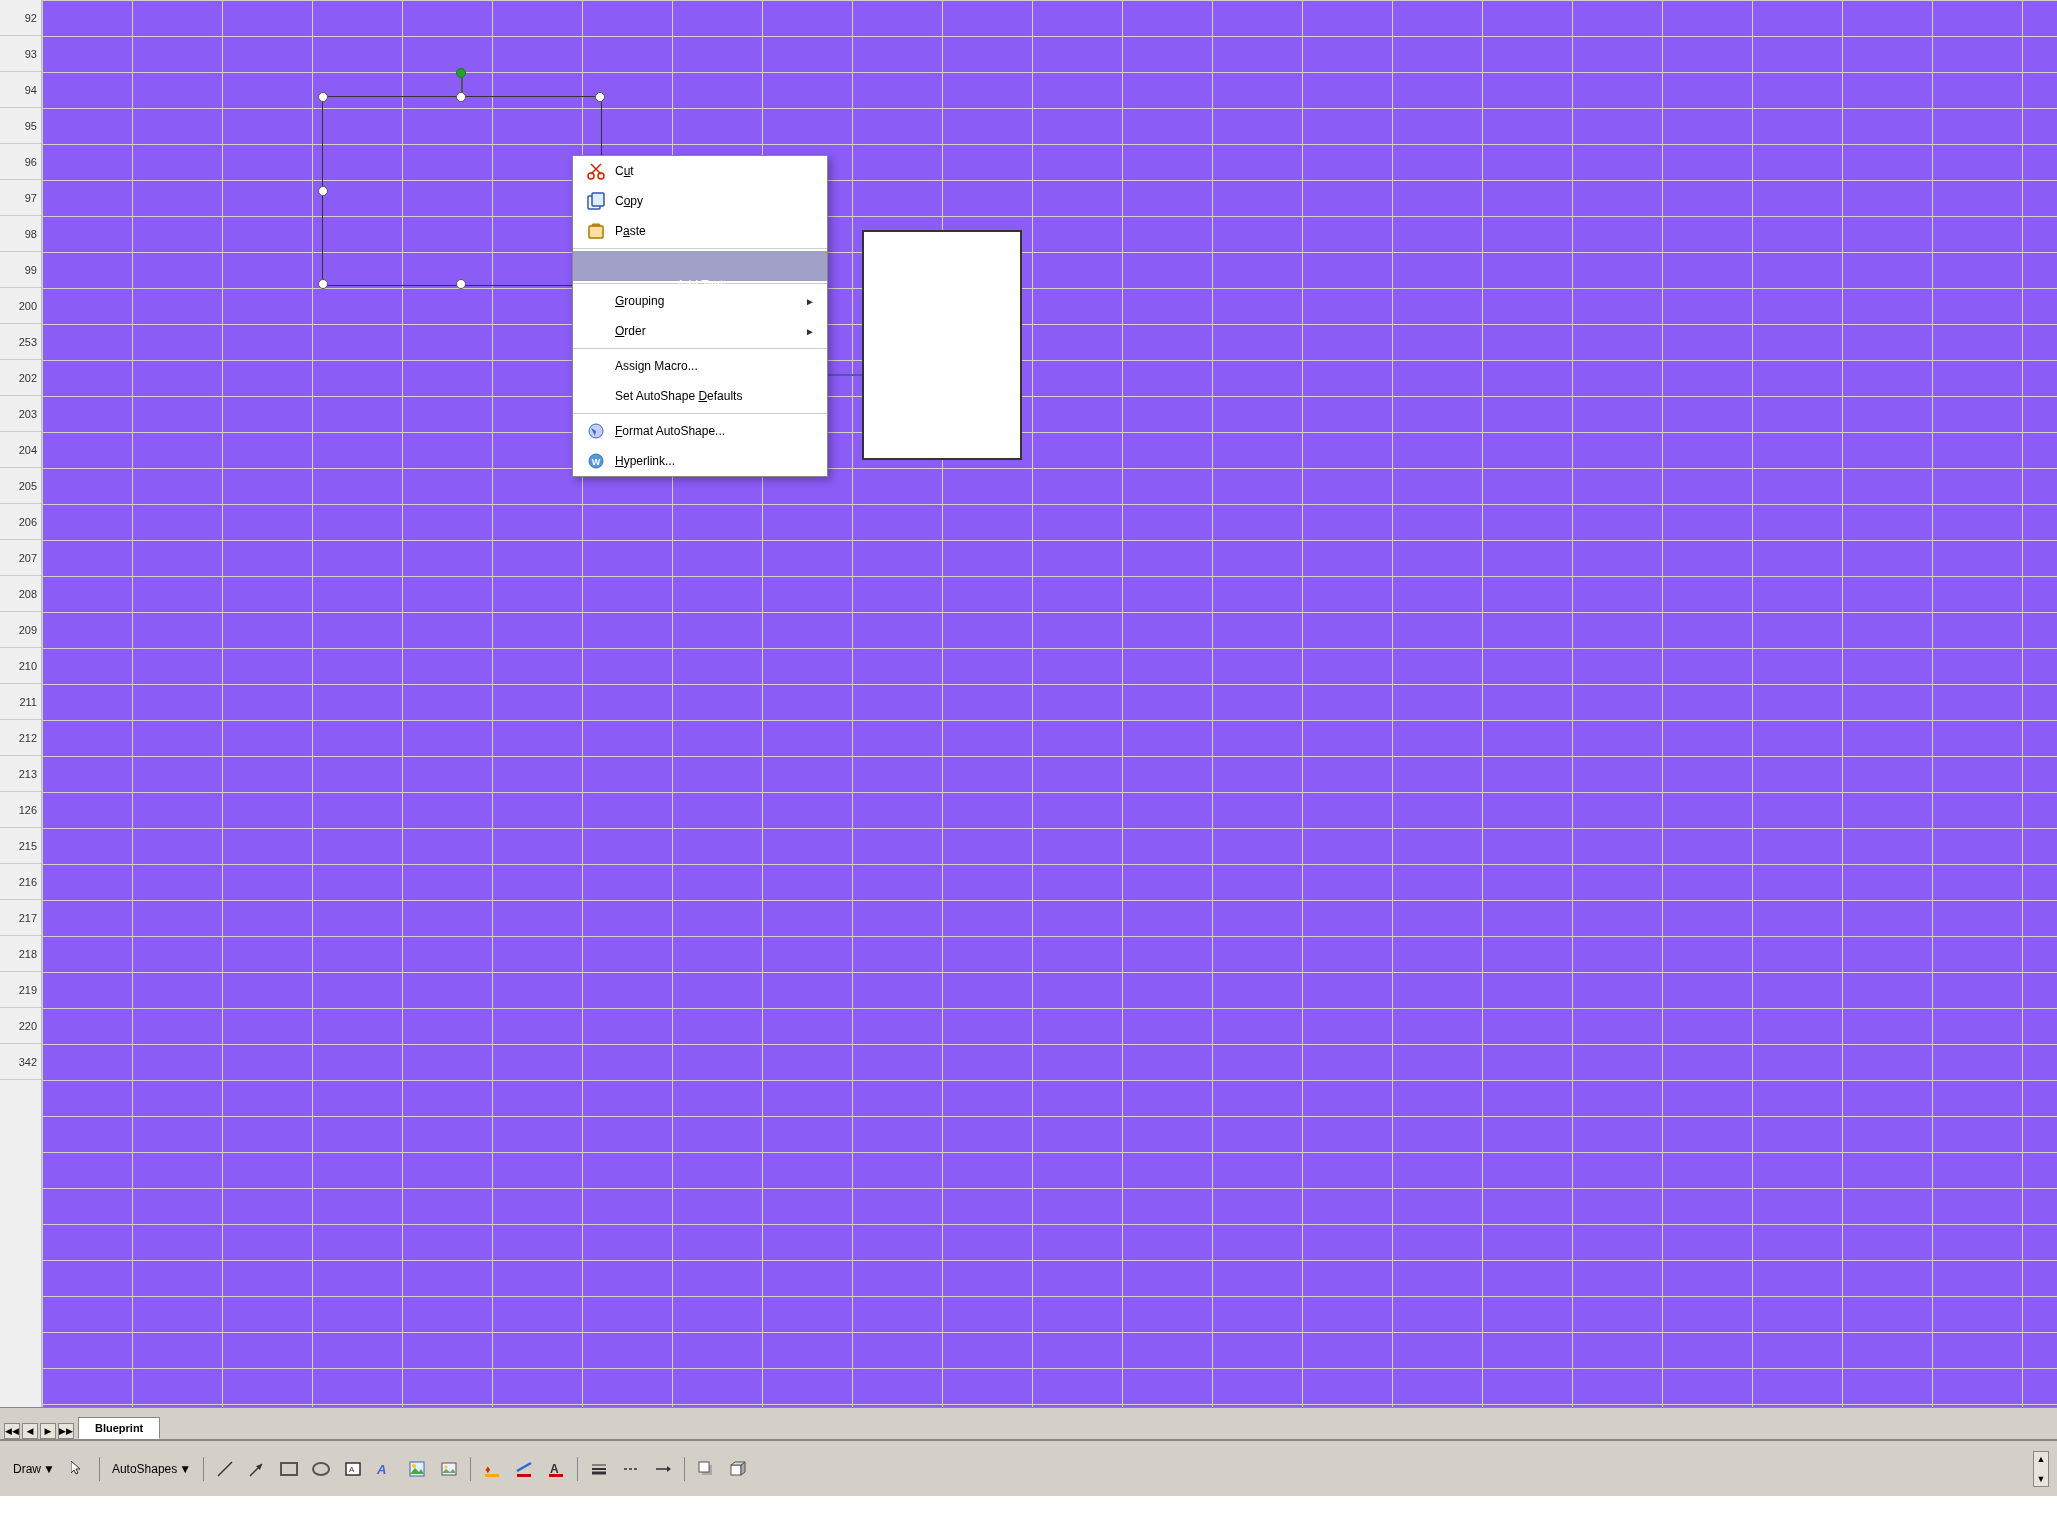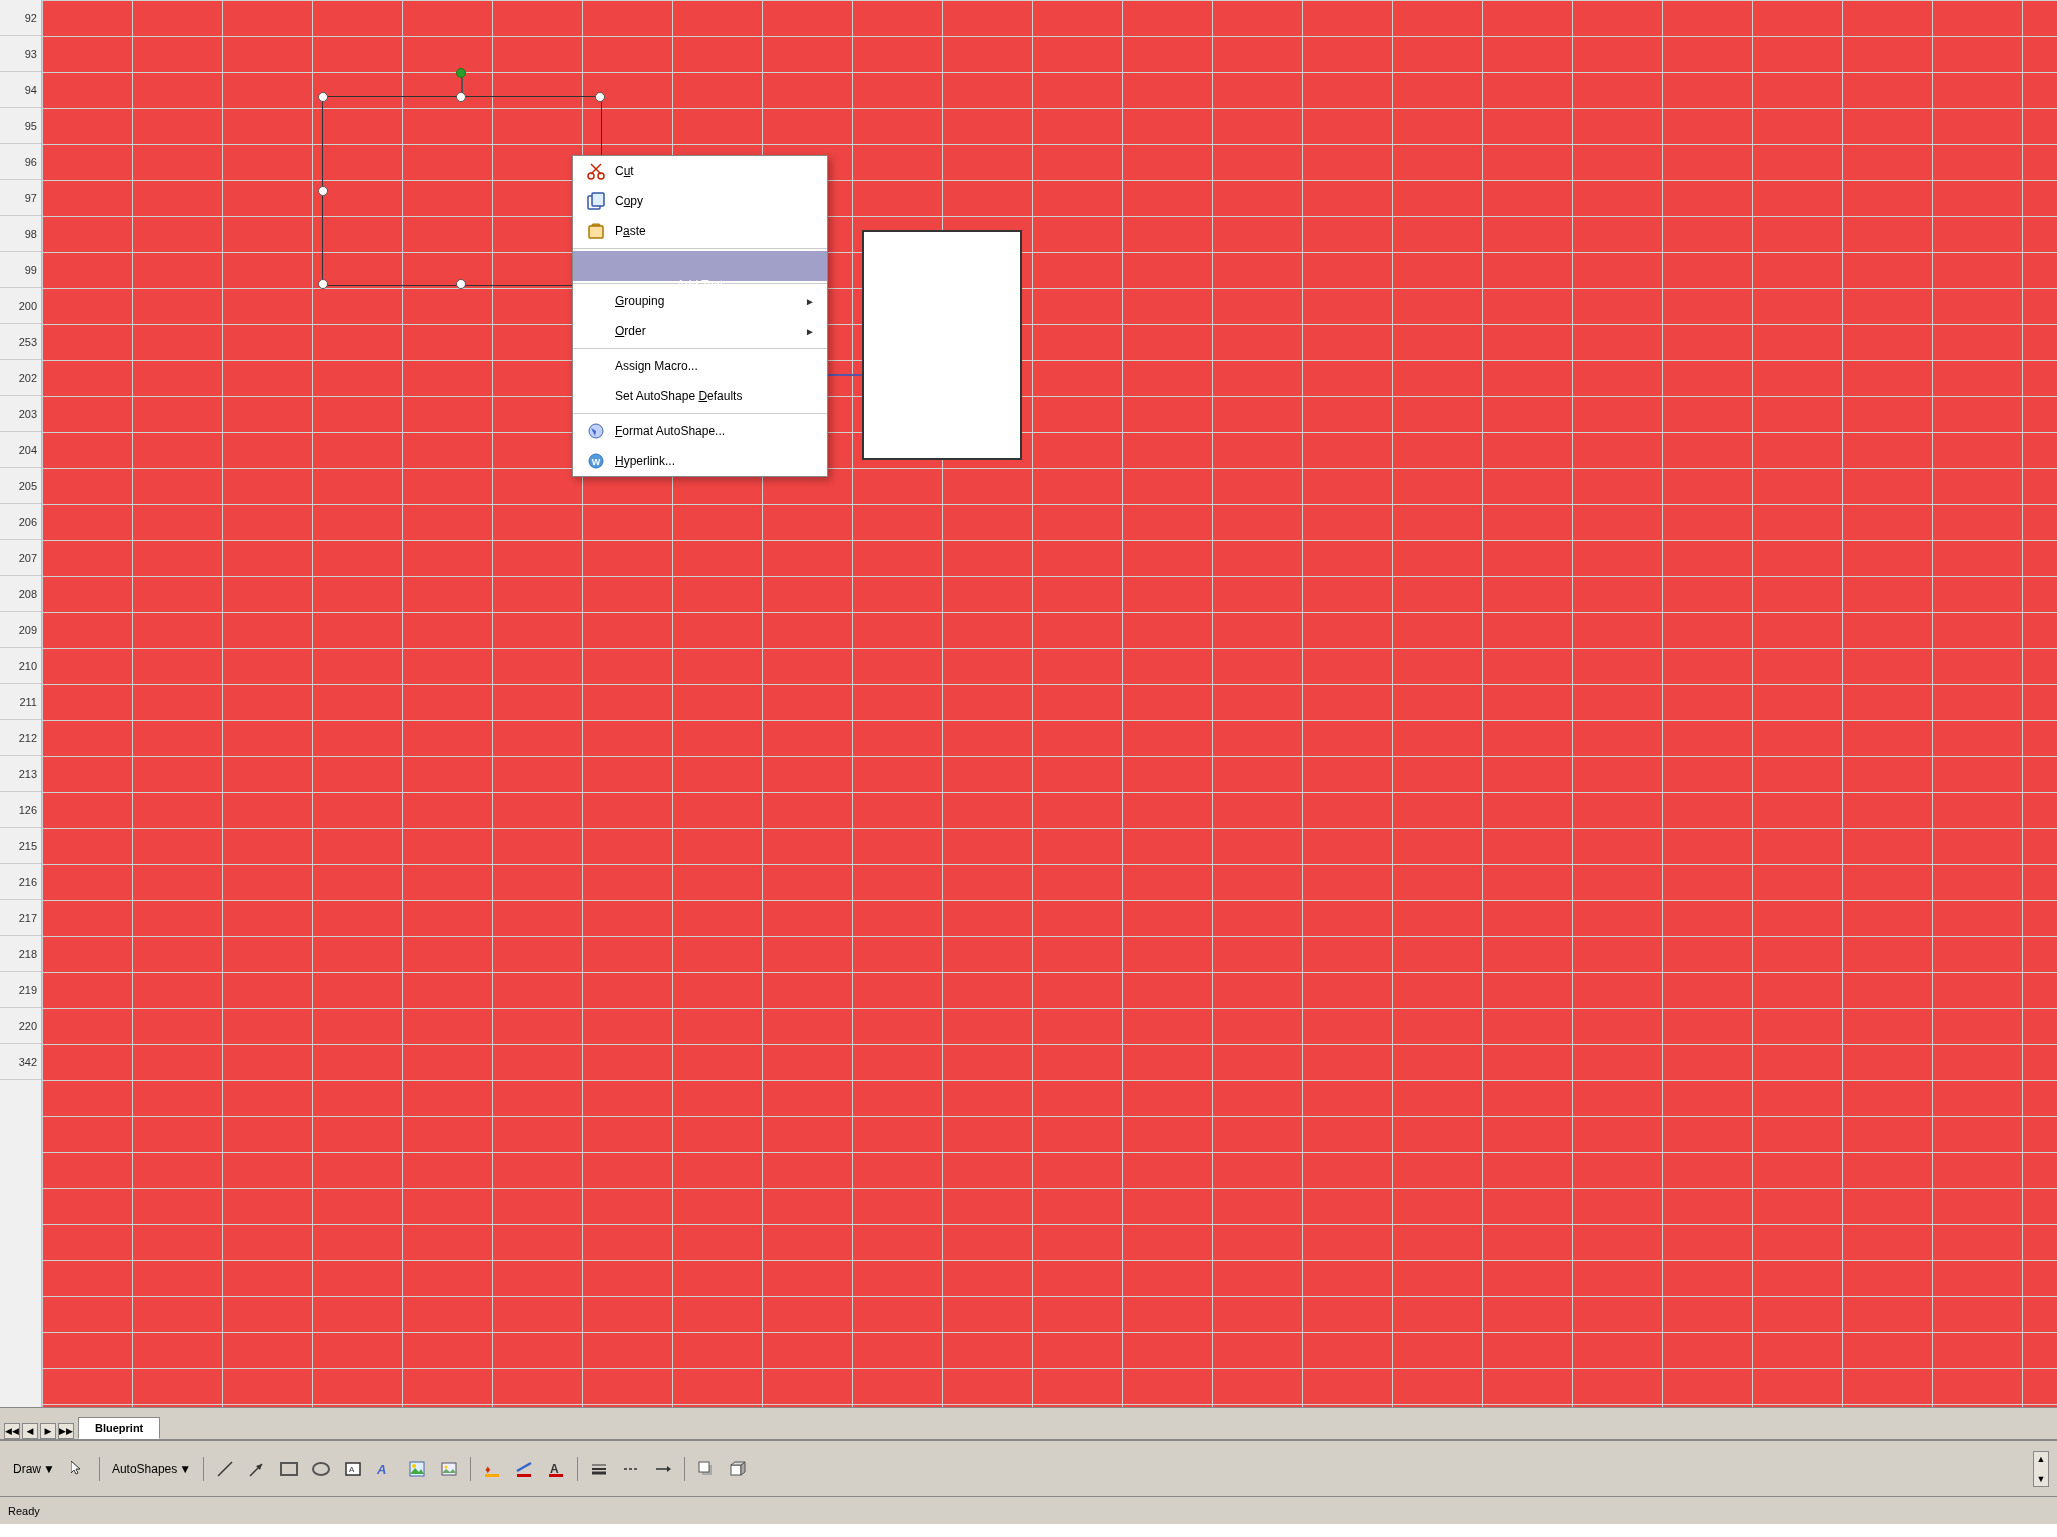--- a/index.html
+++ b/index.html
@@ -12,21 +12,21 @@
       height: 1537px;
       display: flex;
       flex-direction: column;
     }
 
     
     .spreadsheet-area {
       flex: 1;
       position: relative;
       overflow: hidden;
-      background: #ef4444;
+      background: #8b5cf6;
     }
 
     
     .grid-container {
       position: absolute;
       top: 0; left: 0; right: 0; bottom: 0;
       display: flex;
     }
 
     .row-headers {
@@ -667,17 +667,14 @@
     </div>
 
     <div style="margin-left:auto; width:16px; height:36px; border:1px solid #888; background:#e8e4dc; display:flex; flex-direction:column; align-items:center;">
       <div style="font-size:9px; margin-top:2px;">▲</div>
       <div style="flex:1;"></div>
       <div style="font-size:9px; margin-bottom:2px;">▼</div>
     </div>
 
   </div>
 
-  <div class="status-bar">
-    <span>Ready</span>
-  </div>
 
 </div>
 
 </body></html>

